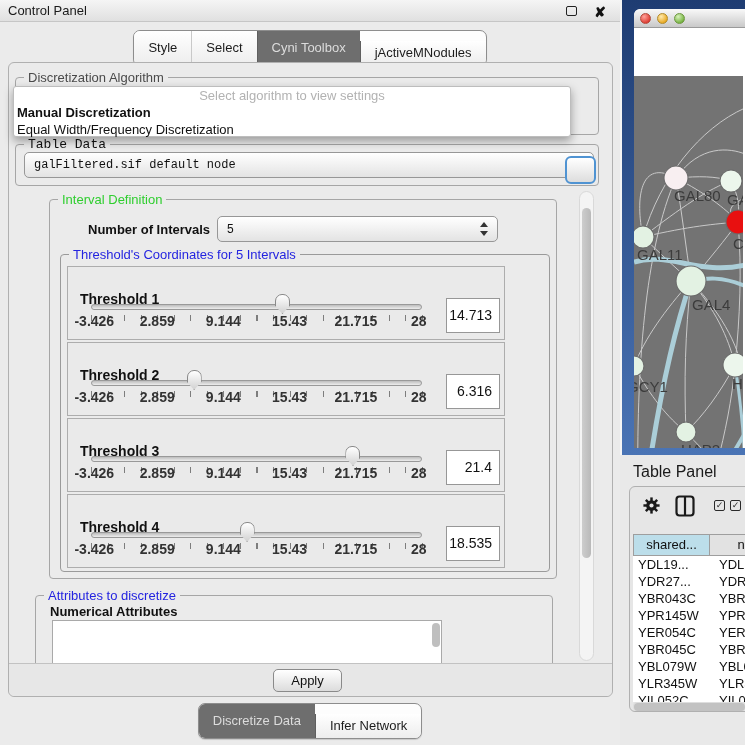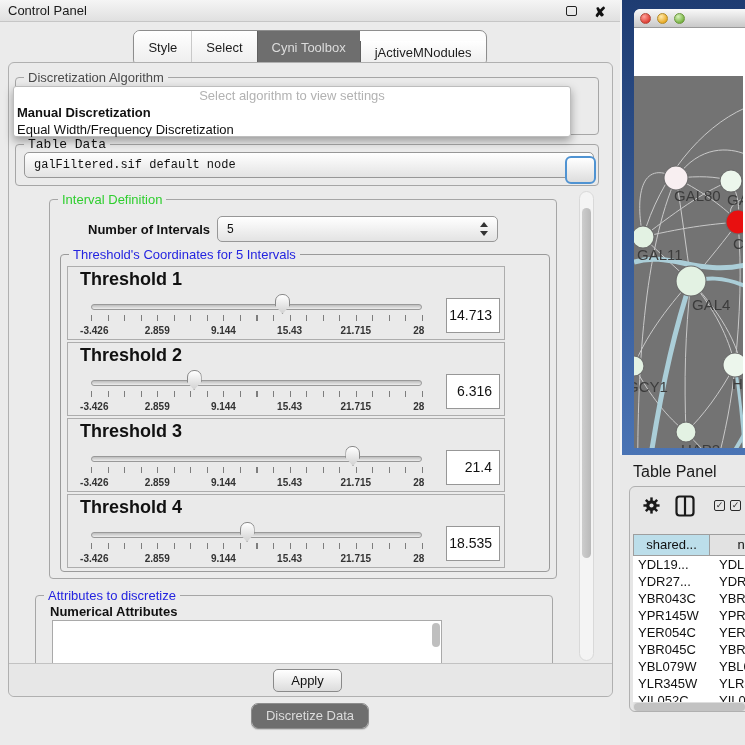--- a/index.html
+++ b/index.html
@@ -52,30 +52,30 @@
     border:1px solid #d9d9d9; border-radius:8px; }
   #vscroll .thumb { position:absolute; left:2px; top:16px; width:9px; height:350px; background:linear-gradient(90deg,#cdcdcd,#b9b9b9); border-radius:5px; }
 
   #group-interval { left:34px; top:10px; width:508px; height:380px; }
   #row-intervals-label { position:absolute; left:38px; top:22px; font-size:13px; font-weight:bold; }
   #intervals-combo { left:167px; top:16px; width:281px; height:26px; }
 
   #group-thresh { left:10px; top:54px; width:490px; height:318px; border-color:#9a9a9a; }
   #thresh-stack { position:absolute; left:6px; top:11px; width:438px; display:flex; flex-direction:column; gap:2px; }
   .t-panel { position:relative; height:74px; border:1px solid #adadad; background:#eaeaea; }
-  .t-label { position:absolute; left:12px; top:2px; font-size:18px; font-weight:bold; }
+  .t-label { position:absolute; left:12px; top:24px; font-size:14px; font-weight:bold; }
   .t-slider { position:absolute; left:23px; top:0; width:331px; height:74px; }
   .t-track { position:absolute; left:0; top:37px; width:331px; height:6px; background:linear-gradient(#bdbdbd,#ededed);
     border:1px solid #999; border-radius:4px; }
   .t-thumb { position:absolute; top:27px; width:15px; height:20px; background:linear-gradient(#ffffff,#d2d2d2);
     border:1px solid #898989; border-radius:7px 7px 3px 3px;
     clip-path:polygon(0 0,100% 0,100% 58%,50% 100%,0 58%); }
   .t-ticks { position:absolute; left:0; top:48px; width:332px; height:6px;
     background:repeating-linear-gradient(to right,#7d7d7d 0 1px,transparent 1px 16.55px); }
-  .t-scale { position:absolute; left:0; top:58px; width:331px; height:12px; font-size:10px; font-weight:bold; color:#333; }
+  .t-scale { position:absolute; left:0; top:46px; width:331px; height:12px; font-size:14px; font-weight:bold; color:#333; }
   .t-scale span { position:absolute; transform:translateX(-50%); white-space:nowrap; }
   .t-scale span:nth-child(1){left:1%} .t-scale span:nth-child(2){left:20%}
   .t-scale span:nth-child(3){left:40%} .t-scale span:nth-child(4){left:60%}
   .t-scale span:nth-child(5){left:80%} .t-scale span:nth-child(6){left:99%}
   .t-value { position:absolute; right:4px; top:31px; width:54px; height:35px; background:#fff; border:1px solid #979797;
     font-size:14px; line-height:33px; text-align:right; padding-right:7px; }
 
   #group-attrs { left:20px; top:406px; width:518px; height:80px; }
   #numattr-label { position:absolute; left:14px; top:8px; font-size:13px; font-weight:bold; }
   #attr-list { position:absolute; left:16px; top:24px; width:390px; height:46px; background:#fff; border:1px solid #a9a9a9; overflow:hidden; }
@@ -280,20 +280,23 @@
     <div id="apply-bar">
       <div id="apply-btn">Apply</div>
     </div>
   </div>
 
   <div class="tabrow" id="bottom-tabs">
     <div class="tabset">
       <div class="tab selected">
           <span>Discretize Data</span>
         </div>
+      <div class="tab">
+          <span>Infer Network</span>
+        </div>
     </div>
   </div>
 </div>
 
 <div id="popup">
   <div class="hint">Select algorithm to view settings</div>
   <div class="opt bold">Manual Discretization</div>
   <div class="opt">Equal Width/Frequency Discretization</div>
 </div>
 

